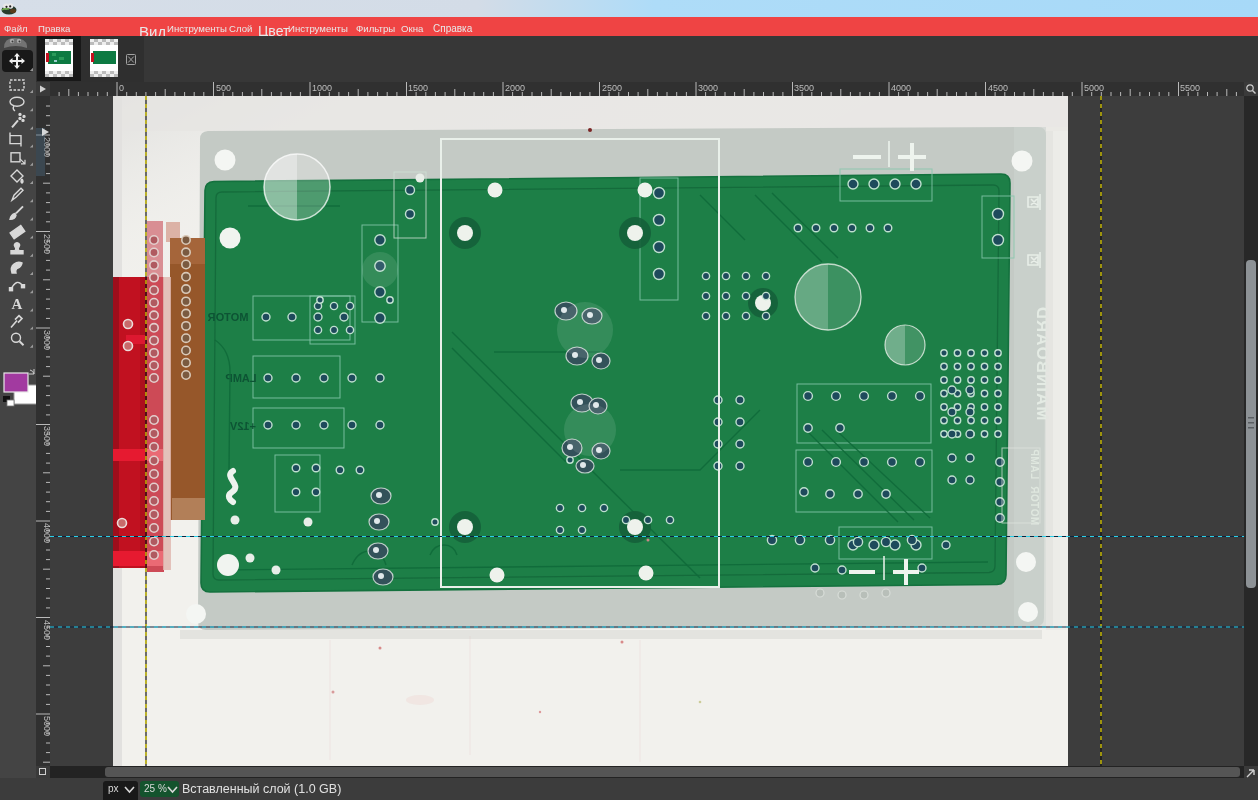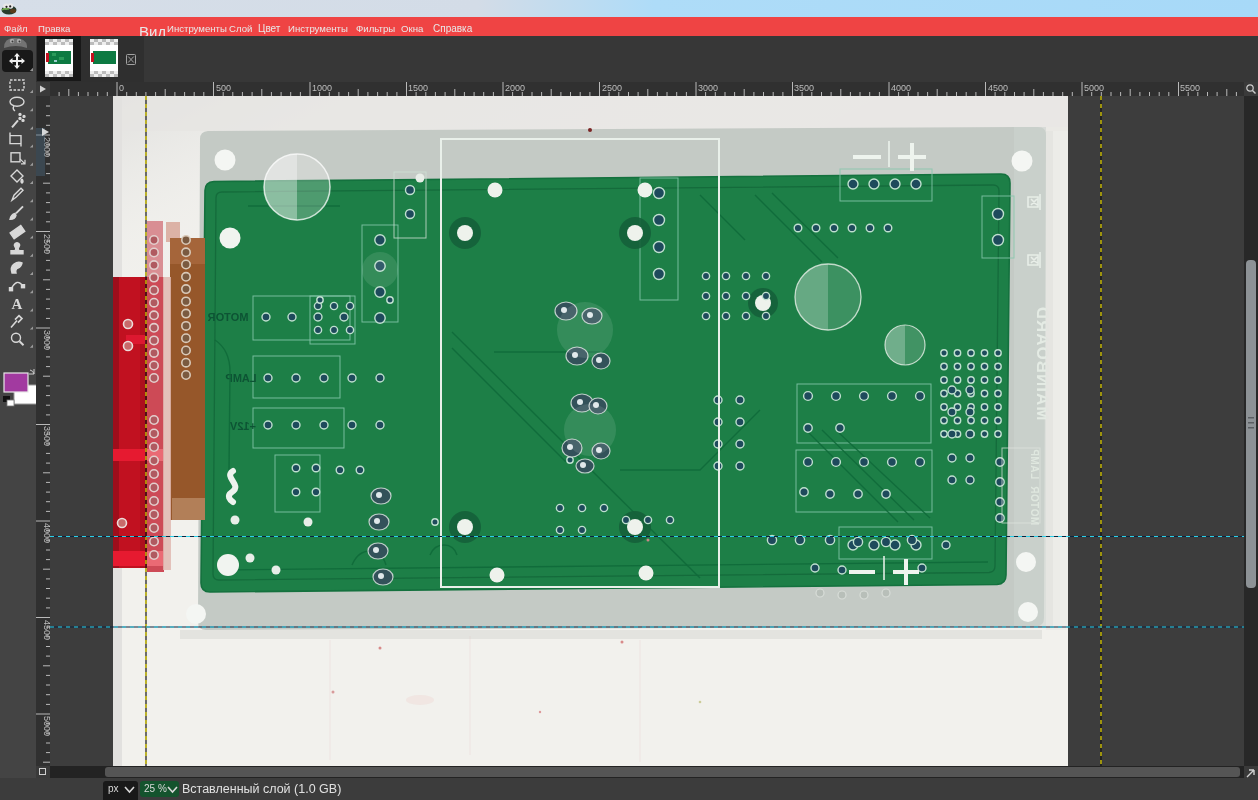--- a/index.html
+++ b/index.html
@@ -20,21 +20,21 @@
         <ellipse cx="12" cy="9" rx="3" ry="2" fill="#5a3a1a"></ellipse>
       </svg>
     </div>
     <div class="abs" style="left:0;top:17px;width:1258px;height:19px;background:#ef4444;">
       <span class="abs" style="left:4px;top:6px;font-size:9.6px;color:#e8e8e8;white-space:nowrap">Файл</span>
       <span class="abs" style="left:38px;top:6px;font-size:9.6px;color:#e8e8e8;white-space:nowrap">Правка</span>
       <span class="abs" style="left:83px;top:18px;font-size:15px;color:#e8e8e8;white-space:nowrap">Выделение</span>
       <span class="abs" style="left:139px;top:6px;font-size:15px;color:#e8e8e8;white-space:nowrap">Вид</span>
       <span class="abs" style="left:167px;top:6px;font-size:9.6px;color:#e8e8e8;white-space:nowrap">Инструменты</span>
       <span class="abs" style="left:229px;top:6px;font-size:9.6px;color:#e8e8e8;white-space:nowrap">Слой</span>
-      <span class="abs" style="left:258px;top:6px;font-size:10px;color:#e8e8e8;white-space:nowrap">Цвет</span>
+      <span class="abs" style="left:258px;top:6px;font-size:14px;color:#e8e8e8;white-space:nowrap">Цвет</span>
       <span class="abs" style="left:288px;top:6px;font-size:9.6px;color:#e8e8e8;white-space:nowrap">Инструменты</span>
       <span class="abs" style="left:356px;top:6px;font-size:9.6px;color:#e8e8e8;white-space:nowrap">Фильтры</span>
       <span class="abs" style="left:401px;top:6px;font-size:9.6px;color:#e8e8e8;white-space:nowrap">Окна</span>
       <span class="abs" style="left:433px;top:6px;font-size:10px;color:#e8e8e8;white-space:nowrap">Справка</span>
     </div>
     <div class="abs" style="left:36px;top:36px;width:1222px;height:48px;background:#373737;">
       <div class="abs" style="left:0;top:0;width:108px;height:46px;background:#2f2f2f;"></div>
       <div class="abs" style="left:1px;top:0;width:44px;height:45px;background:#181818;"></div>
       <svg class="abs" style="left:9px;top:3px" width="28" height="38" viewBox="0 0 28 38">
         <rect x="0" y="0" width="28" height="38" fill="#fff"></rect>

